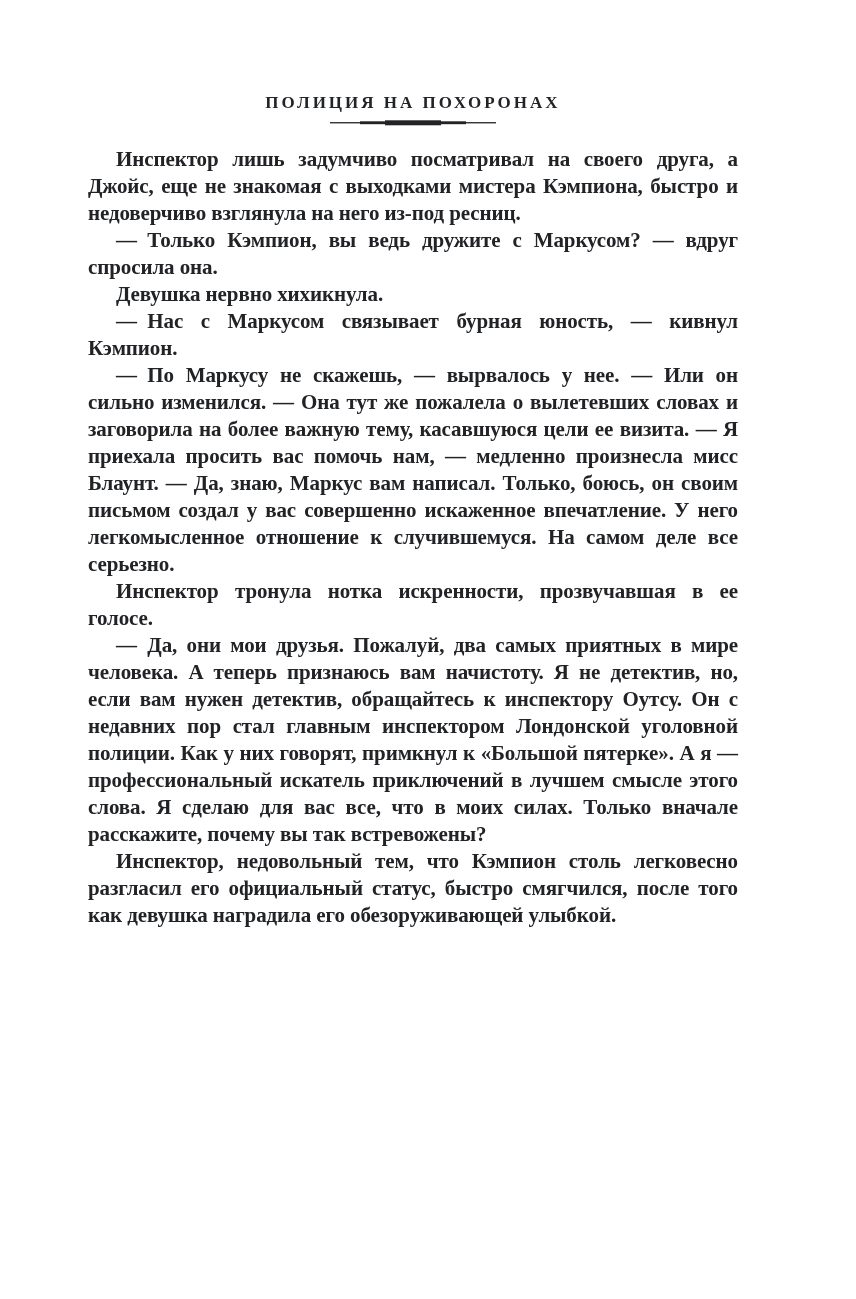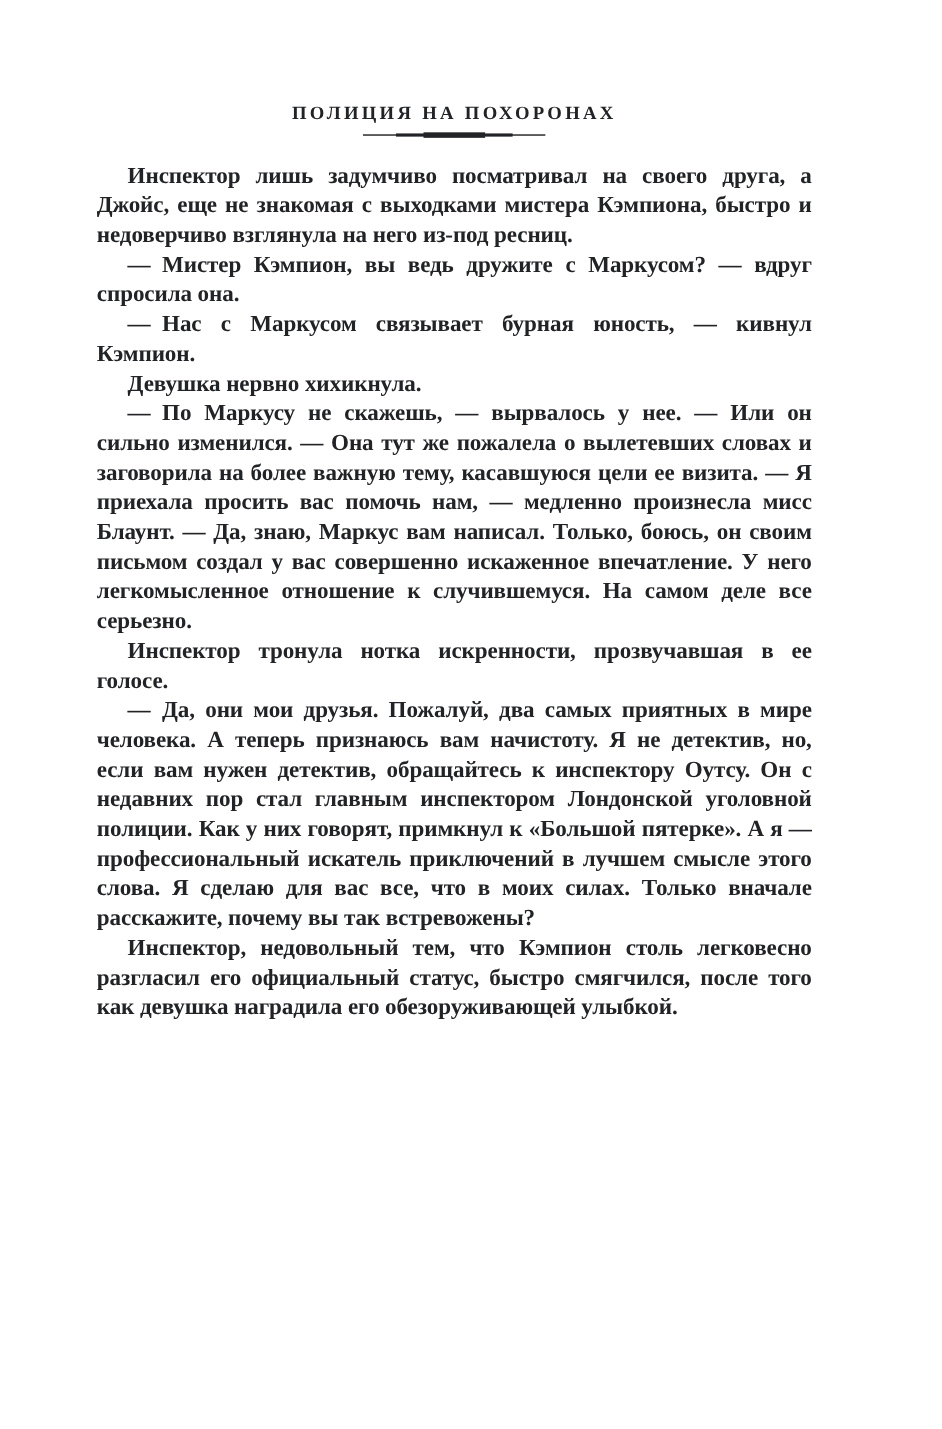--- a/index.html
+++ b/index.html
@@ -74,23 +74,23 @@
       <g class="divider-ink" fill="#212326">
         <rect x="0" y="3.1" width="166" height="1.3"></rect>
         <rect x="30" y="2.3" width="106" height="2.9"></rect>
         <rect x="55" y="1.3" width="56" height="5.0"></rect>
       </g>
     </svg>
   </div>
 
   <div class="page-body">
       <p>Инспектор лишь задумчиво посматривал на своего друга, а Джойс, еще не знакомая с выходками мистера Кэмпиона, быстро и недоверчиво взглянула на него из-под ресниц.</p>
-      <p>— Мистер Кэмпион, вы ведь дружите с Маркусом? — вдруг спросила она.</p>
+      <p>— Только Кэмпион, вы ведь дружите с Маркусом? — вдруг спросила она.</p>
+      <p>Девушка нервно хихикнула.</p>
       <p>— Нас с Маркусом связывает бурная юность, — кивнул Кэмпион.</p>
-      <p>Девушка нервно хихикнула.</p>
       <p>— По Маркусу не скажешь, — вырвалось у нее. — Или он сильно изменился. — Она тут же пожалела о вылетевших словах и заговорила на более важную тему, касавшуюся цели ее визита. — Я приехала просить вас помочь нам, — медленно произнесла мисс Блаунт. — Да, знаю, Маркус вам написал. Только, боюсь, он своим письмом создал у вас совершенно искаженное впечатление. У него легкомысленное отношение к случившемуся. На самом деле все серьезно.</p>
       <p>Инспектор тронула нотка искренности, прозвучавшая в ее голосе.</p>
       <p>— Да, они мои друзья. Пожалуй, два самых приятных в мире человека. А теперь признаюсь вам начистоту. Я не детектив, но, если вам нужен детектив, обращайтесь к инспектору Оутсу. Он с недавних пор стал главным инспектором Лондонской уголовной полиции. Как у них говорят, примкнул к «Большой пятерке». А я — профессиональный искатель приключений в лучшем смысле этого слова. Я сделаю для вас все, что в моих силах. Только вначале расскажите, почему вы так встревожены?</p>
       <p>Инспектор, недовольный тем, что Кэмпион столь легковесно разгласил его официальный статус, быстро смягчился, после того как девушка наградила его обезоруживающей улыбкой.</p>
     </div>
 
   <div class="page-number">[ 21 ]</div>
 
 </div>
 

